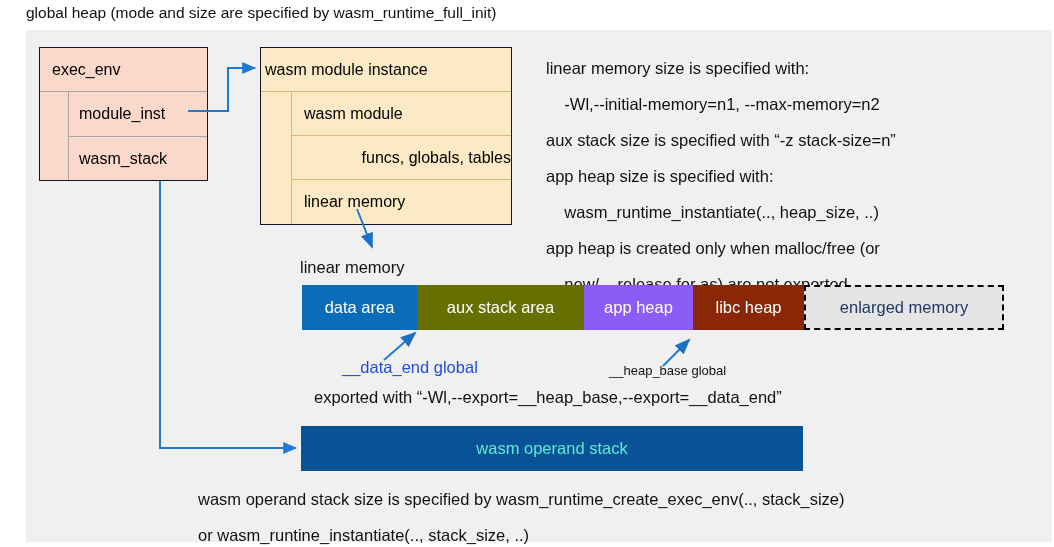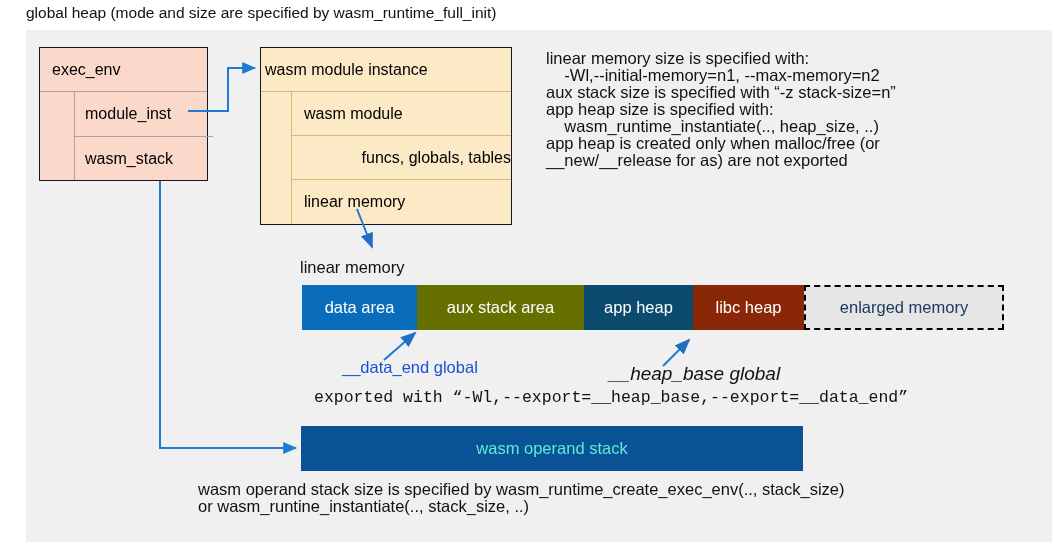--- a/index.html
+++ b/index.html
@@ -29,21 +29,21 @@
   
   #exec-env{left:27px;top:47px;width:169px;height:134px;background:#fbd9ca;}
   #exec-env .hdr{
     position:absolute;left:0;top:0;width:167px;height:44px;
     box-sizing:border-box;border-bottom:1px solid #a6a6a6;
     display:flex;align-items:center;padding-left:12px;
   }
   #exec-env .sub{
     position:absolute;left:28px;width:139px;height:45px;
     box-sizing:border-box;border-left:1px solid #a6a6a6;
-    display:flex;align-items:center;padding-left:10px;margin-left:6px;
+    display:flex;align-items:center;padding-left:10px;
   }
   #exec-env .sub.s1{top:44px;border-bottom:1px solid #a6a6a6;}
   #exec-env .sub.s2{top:89px;height:43px;}
 
   
   #wmi{left:248px;top:47px;width:252px;height:178px;background:#fce9c6;}
   #wmi .hdr{
     position:absolute;left:0;top:0;width:250px;height:44px;
     box-sizing:border-box;border-bottom:1px solid #ddb876;
     display:flex;align-items:center;padding-left:4px;
@@ -52,40 +52,40 @@
     position:absolute;left:30px;width:220px;height:44px;
     box-sizing:border-box;border-left:1px solid #ddb876;
     display:flex;align-items:center;padding-left:12px;
   }
   #wmi .sub.m1{top:44px;border-bottom:1px solid #ddb876;}
   #wmi .sub.m2{top:88px;border-bottom:1px solid #ddb876;justify-content:flex-end;}
   #wmi .sub.m3{top:132px;height:44px;}
 
   
   .note{
-    position:absolute;font-size:16.5px;color:#111;line-height:17px;
+    position:absolute;font-size:16.5px;color:#111;line-height:36px;
     white-space:pre;
   }
   #right-note{left:534px;top:50px;}
 
   
   #lm-caption{position:absolute;left:288px;top:258px;font-size:16.5px;color:#111;}
   #membar{position:absolute;left:290px;top:285px;height:45px;display:flex;}
   .seg{
     box-sizing:border-box;height:45px;display:flex;align-items:center;
     justify-content:center;color:#ffffff;font-size:16.5px;white-space:nowrap;
   }
   .seg.dashed{
     background:#e5e5e5;color:#1f3864;border:2.5px dashed #000000;
   }
 
   
   #ann-data-end{position:absolute;left:318px;top:358px;font-size:16.5px;color:#1d4ed8;white-space:nowrap;margin-left:12px;}
-  #ann-heap-base{position:absolute;left:597px;top:363px;font-size:19px;color:#111;white-space:nowrap;font-style:italic;}
-  #ann-exported{position:absolute;left:302px;top:388px;font-size:16.5px;color:#111;white-space:nowrap;font-family:Liberation Mono, monospace;}
+  #ann-heap-base{position:absolute;left:597px;top:363px;font-size:13px;color:#111;white-space:nowrap;}
+  #ann-exported{position:absolute;left:302px;top:388px;font-size:16.5px;color:#111;white-space:nowrap;}
 
   
   #opstack{
     position:absolute;left:289px;top:426px;width:502px;height:45px;
     background:#0a5296;color:#5eead4;font-size:16.5px;
     display:flex;align-items:center;justify-content:center;
   }
 
   #bottom-note{left:186px;top:481px;}
 
@@ -136,21 +136,21 @@
 __new/__release for as) are not exported</div>
 
   <div id="lm-caption">linear memory</div>
   <div id="membar">
       <div class="seg" style="width: 115px; background: rgb(10, 109, 187);">
         <span>data area</span>
       </div>
       <div class="seg" style="width: 167px; background: rgb(102, 112, 0);">
         <span>aux stack area</span>
       </div>
-      <div class="seg" style="width: 109px; background: #0c4a6e;">
+      <div class="seg" style="width: 109px; background: #8b5cf6;">
         <span>app heap</span>
       </div>
       <div class="seg" style="width: 111px; background: rgb(138, 39, 6);">
         <span>libc heap</span>
       </div>
       <div class="seg dashed" style="width: 200px;">
         <span>enlarged memory</span>
       </div>
     </div>
 

